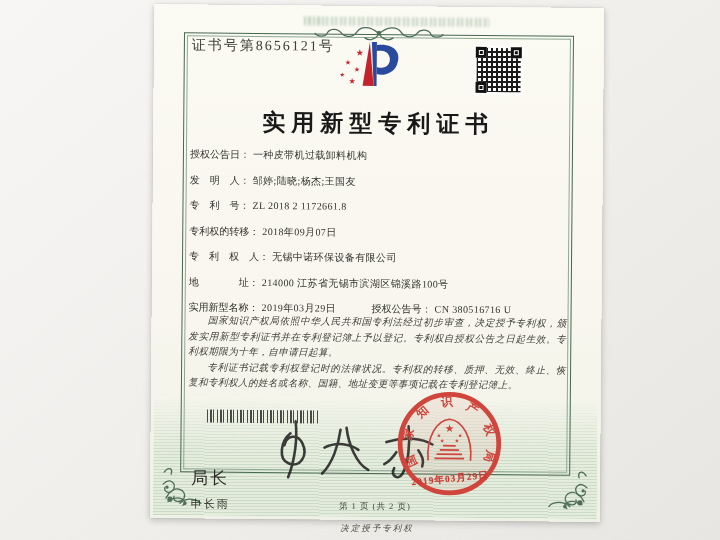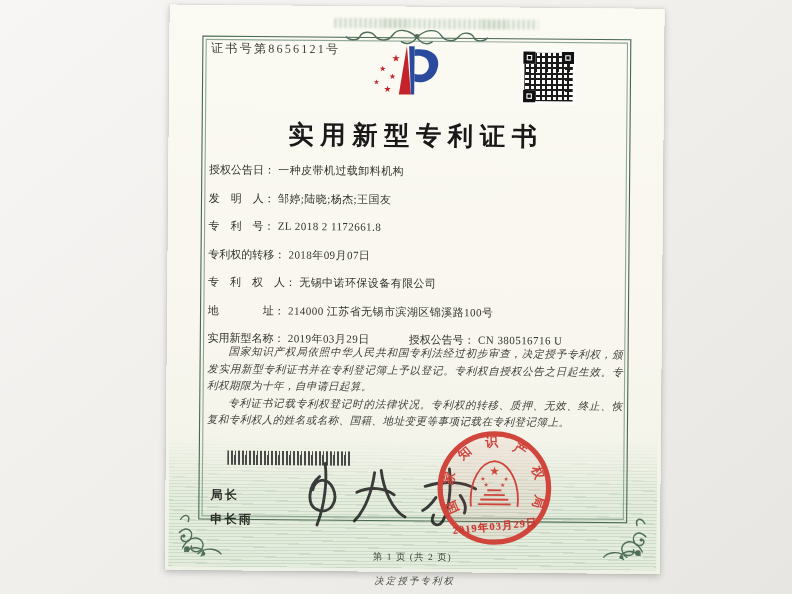--- a/index.html
+++ b/index.html
@@ -34,21 +34,21 @@
   .frame::after {
     content:''; position:absolute; inset:2px; border:1px solid #8ea893;
   }
   .flourish-top { position:absolute; left:155px; top:18px; }
   .corner { position:absolute; bottom:10px; }
   .corner.bl { left:8px; }
   .corner.br { right:8px; transform:scale(-1,1); }
 
   .certno {
     position:absolute; left:38px; top:32px;
-    font-size:11px; letter-spacing:2px; color:#3d4038;
+    font-size:14px; letter-spacing:2px; color:#3d4038;
   }
   .logo { position:absolute; left:178px; top:30px; }
   .qr {
     position:absolute; left:322px; top:40px; width:46px; height:46px;
     background:
       repeating-linear-gradient(0deg,#1b1b1b 0 2px, transparent 2px 5px),
       repeating-linear-gradient(90deg,#1b1b1b 0 2px, #fdfdfb 2px 5px);
     outline:3px solid #fdfdfb; outline-offset:-1px;
   }
   .qr .finder { position:absolute; width:11px; height:11px; border:3px solid #111; background:#fff; }
@@ -73,22 +73,22 @@
   }
   .barcode {
     position:absolute; left:56px; top:405px; width:113px; height:13px;
     background:repeating-linear-gradient(90deg,
       #2c2c2c 0 1.5px, transparent 1.5px 3px,
       #2c2c2c 3px 5.5px, transparent 5.5px 6.5px,
       #2c2c2c 6.5px 7.5px, transparent 7.5px 10px);
     opacity:.85; z-index:2;
   }
   .officer { position:absolute; left:41px; top:438px; z-index:2; }
-  .officer .role { font-size:11px; font-weight:700; letter-spacing:2px; color:#2b2d27; }
-  .officer .name { font-size:11px; font-weight:700; letter-spacing:2px; color:#2b2d27; margin-top:7px; }
+  .officer .role { font-size:17px; font-weight:400; letter-spacing:2px; color:#2b2d27;margin-top:24px; }
+  .officer .name { font-size:11px; font-weight:400; letter-spacing:2px; color:#2b2d27; margin-top:7px; }
   .signature { position:absolute; left:112px; top:410px; z-index:2; }
 
   .seal { position:absolute; left:246px; top:384px; width:106px; height:106px; z-index:3; }
   .seal-date {
     position:absolute; left:236px; top:466px; width:128px; z-index:4;
     text-align:center; font-size:9.5px; color:#c93a32; letter-spacing:1px;
     transform:rotate(-6deg); font-weight:700; text-shadow:0 0 1px rgba(201,58,50,.4);
   }
   .page-footer {
     position:absolute; left:0; right:0; bottom:7px; text-align:center;

